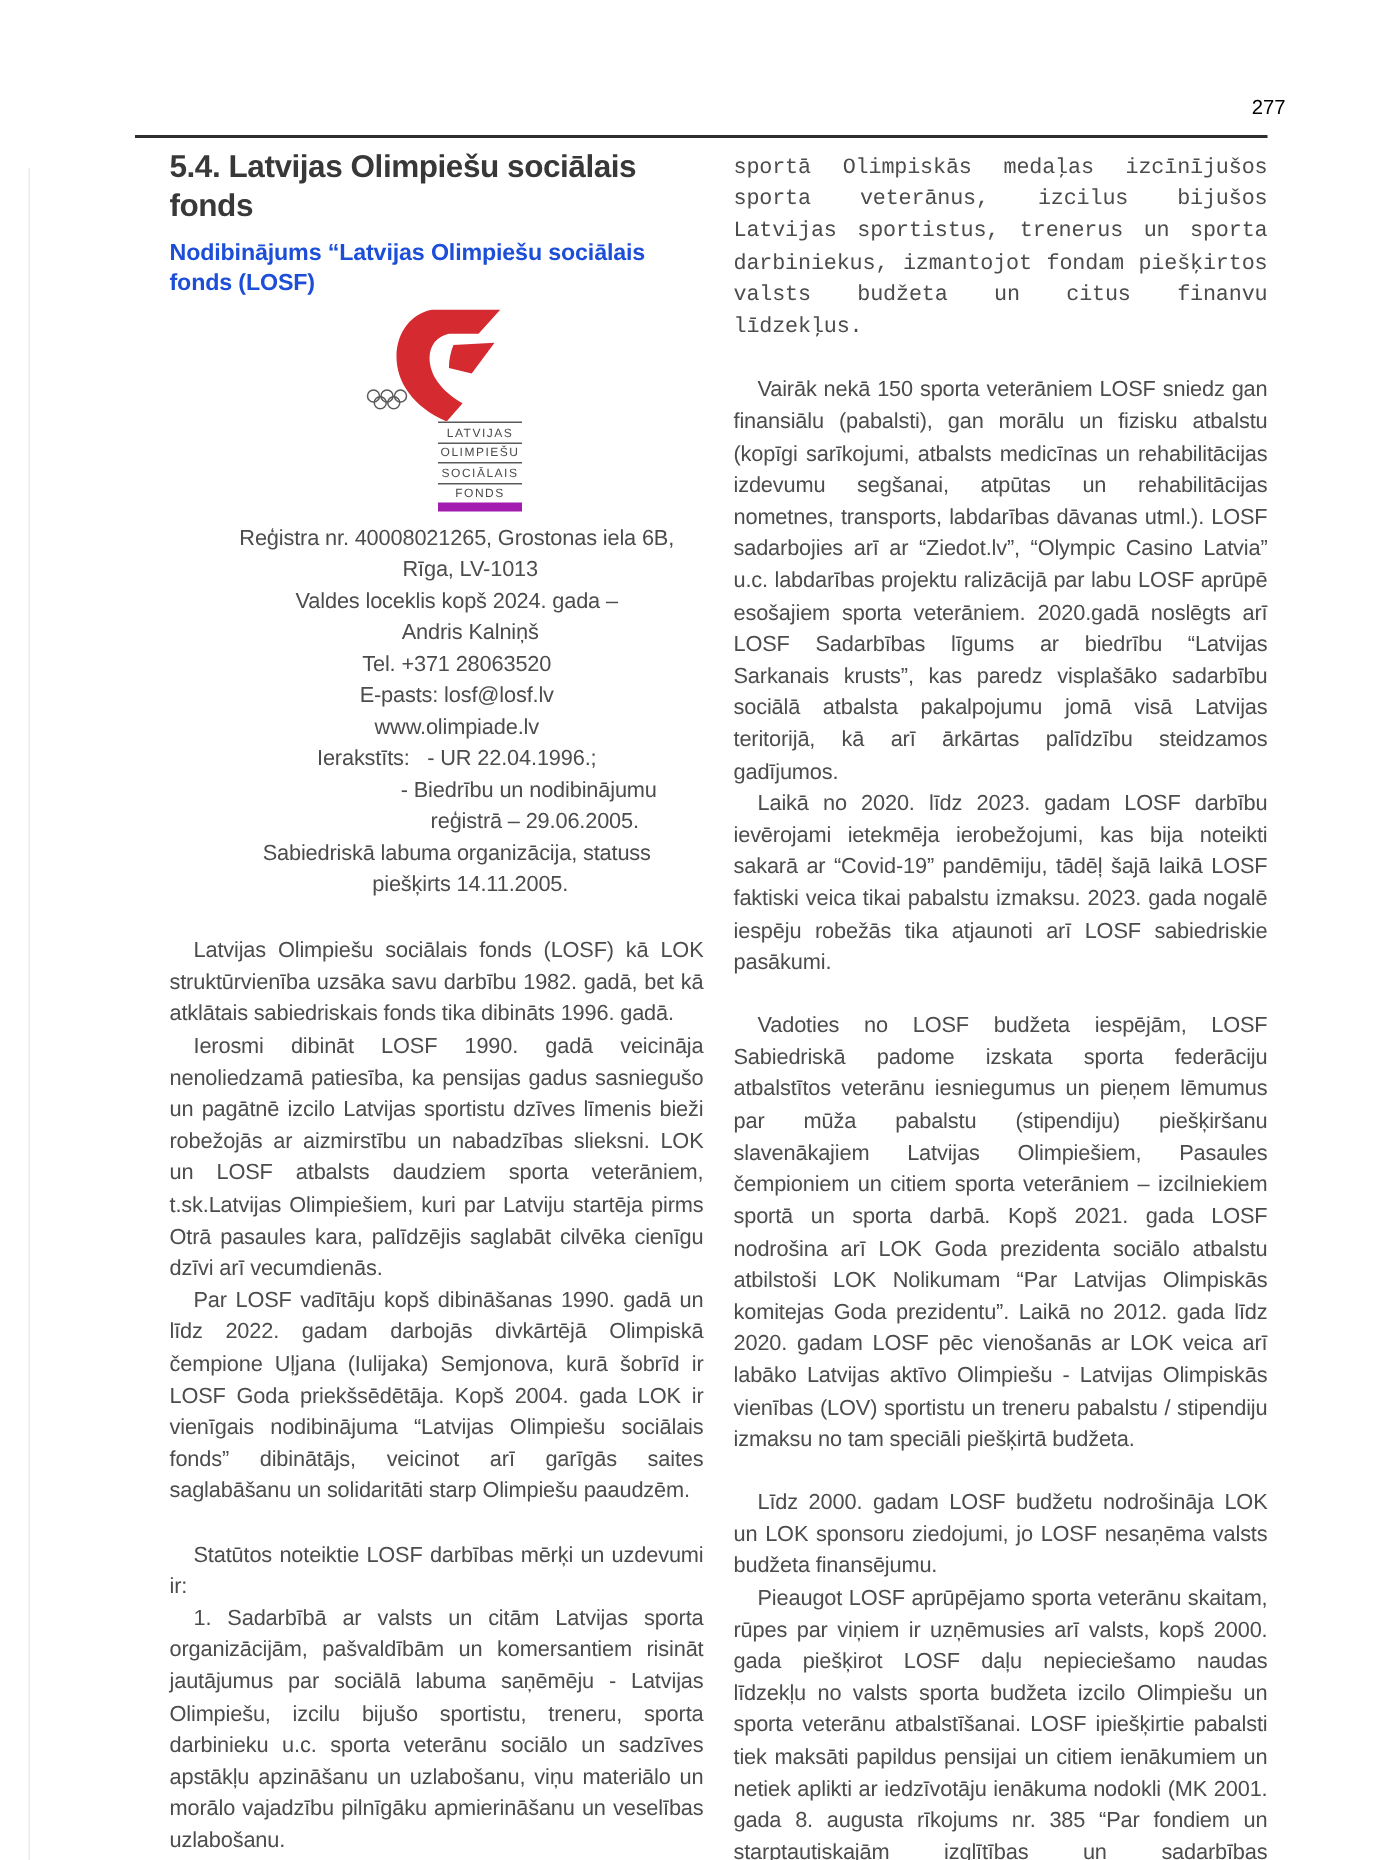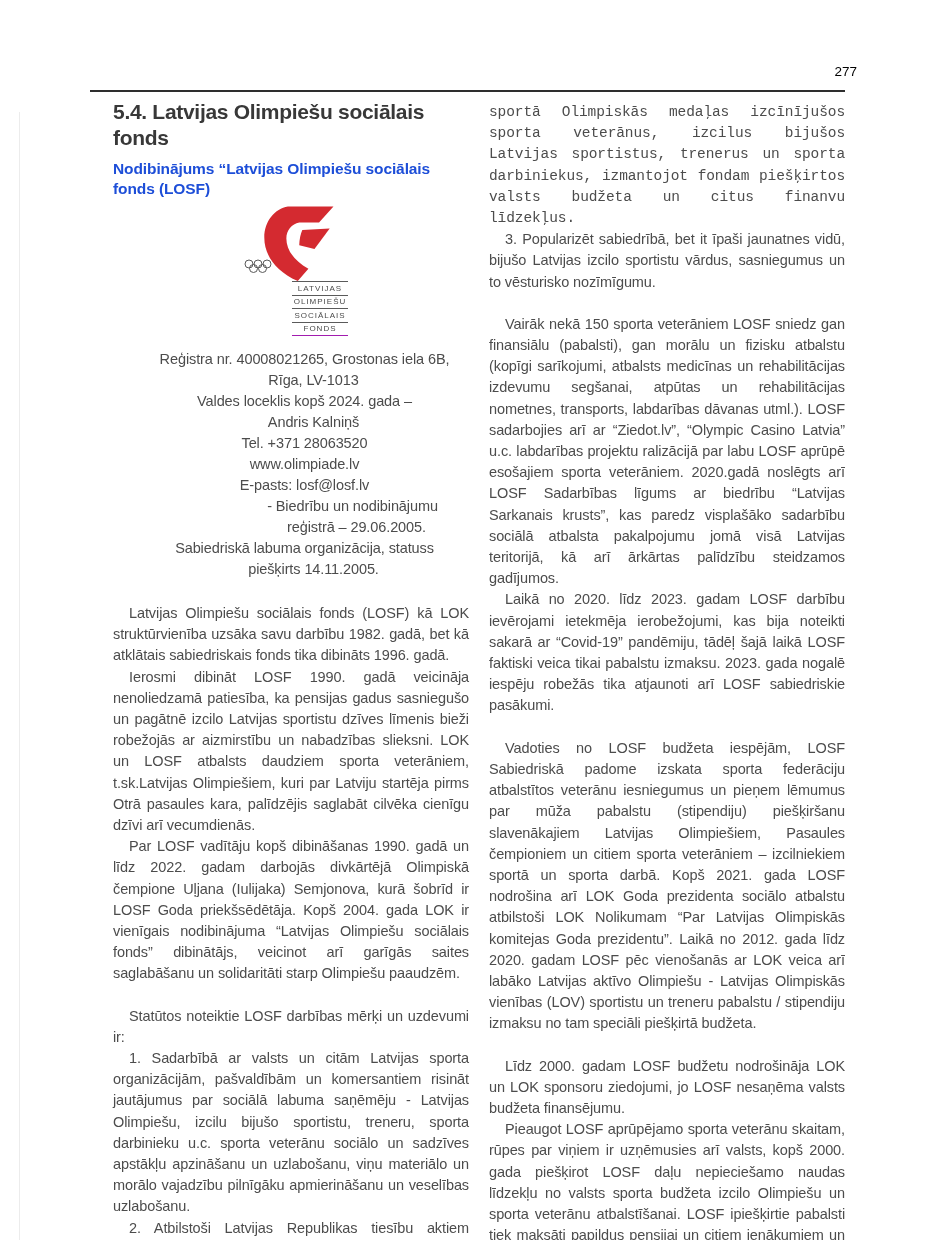--- a/index.html
+++ b/index.html
@@ -19,21 +19,21 @@
 
   
   .logo{position:relative;width:130px;height:130px;margin:6px auto 10px auto;}
   .logo-f{position:absolute;left:32px;top:0;width:78px;height:76px;}
   .logo-rings{position:absolute;left:18px;top:54px;width:28px;height:15px;}
   .logo-words{position:absolute;left:38px;top:76px;width:56px;margin-left:28px;}
   .logo-word{
     border-top:1px solid #5a5a5a;font-size:8px;letter-spacing:1px;color:#4a4a4a;
     text-align:center;padding:2.5px 0 2px 0;line-height:8px;white-space:nowrap;
   }
-  .logo-word:last-child{border-bottom:1px solid #a21caf;}
+  .logo-word:last-child{border-bottom:6px solid #a21caf;}
 
   
   .contact{margin:14px 0 0 27px;font-size:14.5px;line-height:21px;color:#4c4c4c;letter-spacing:-0.1px;}
   .contact-line{white-space:nowrap;text-align:center;}
 
   
   .body-text{margin-top:23px;font-size:14.5px;line-height:21.2px;text-align:justify;color:#4c4c4c;letter-spacing:-0.1px;}
   .col-right .body-text{margin-top:3px;}
   .para{text-indent:16px;}
   .para.noind{text-indent:0;font-family:Liberation Mono, monospace;}
@@ -74,43 +74,43 @@
             <div class="logo-word">FONDS</div>
           </div>
       </div>
 
       <div class="contact">
           <div class="contact-line">Reģistra nr. 40008021265, Grostonas iela 6B,</div>
           <div class="contact-line" style="padding-left: 18px;">Rīga, LV-1013</div>
           <div class="contact-line">Valdes loceklis kopš 2024. gada –</div>
           <div class="contact-line" style="padding-left: 18px;">Andris Kalniņš</div>
           <div class="contact-line">Tel. +371 28063520</div>
+          <div class="contact-line">E-pasts: losf@losf.lv</div>
           <div class="contact-line">www.olimpiade.lv</div>
-          <div class="contact-line">E-pasts: losf@losf.lv</div>
+          <div class="contact-line">Ierakstīts:&nbsp;&nbsp;&nbsp;- UR 22.04.1996.;</div>
           <div class="contact-line" style="padding-left: 96px;">- Biedrību un nodibinājumu</div>
           <div class="contact-line" style="padding-left: 104px;">reģistrā – 29.06.2005.</div>
           <div class="contact-line">Sabiedriskā labuma organizācija, statuss</div>
           <div class="contact-line" style="padding-left: 18px;">piešķirts 14.11.2005.</div>
         </div>
 
       <div class="body-text">
           <div class="para">Latvijas Olimpiešu sociālais fonds (LOSF) kā LOK struktūrvienība uzsāka savu darbību 1982. gadā, bet kā atklātais sabiedriskais fonds tika dibināts 1996. gadā.</div>
           <div class="para">Ierosmi dibināt LOSF 1990. gadā veicināja nenoliedzamā patiesība, ka pensijas gadus sasniegušo un pagātnē izcilo Latvijas sportistu dzīves līmenis bieži robežojās ar aizmirstību un nabadzības slieksni. LOK un LOSF atbalsts daudziem sporta veterāniem, t.sk.Latvijas Olimpiešiem, kuri par Latviju startēja pirms Otrā pasaules kara, palīdzējis saglabāt cilvēka cienīgu dzīvi arī vecumdienās.</div>
           <div class="para">Par LOSF vadītāju kopš dibināšanas 1990. gadā un līdz 2022. gadam darbojās divkārtējā Olimpiskā čempione Uļjana (Iulijaka) Semjonova, kurā šobrīd ir LOSF Goda priekšsēdētāja. Kopš 2004. gada LOK ir vienīgais nodibinājuma “Latvijas Olimpiešu sociālais fonds” dibinātājs, veicinot arī garīgās saites saglabāšanu un solidaritāti starp Olimpiešu paaudzēm.</div>
           <div class="para-spacer"></div>
           <div class="para">Statūtos noteiktie LOSF darbības mērķi un uzdevumi ir:</div>
           <div class="para">1. Sadarbībā ar valsts un citām Latvijas sporta organizācijām, pašvaldībām un komersantiem risināt jautājumus par sociālā labuma saņēmēju - Latvijas Olimpiešu, izcilu bijušo sportistu, treneru, sporta darbinieku u.c. sporta veterānu sociālo un sadzīves apstākļu apzināšanu un uzlabošanu, viņu materiālo un morālo vajadzību pilnīgāku apmierināšanu un veselības uzlabošanu.</div>
           <div class="para">2. Atbilstoši Latvijas Republikas tiesību aktiem nodrošināt ar pabalstiem par mūža ieguldījumu</div>
         </div>
     </div>
 
     <div class="col col-right">
       <div class="body-text">
           <div class="para noind">sportā Olimpiskās medaļas izcīnījušos sporta veterānus, izcilus bijušos Latvijas sportistus, trenerus un sporta darbiniekus, izmantojot fondam piešķirtos valsts budžeta un citus finanvu līdzekļus.</div>
-          <div class="para">3. Popularizēt sabiedrībā, bet it īpaši jaunatnes vidū, bijušo Latvijas izcilo sportistu vārdus, sasniegumus un to vēsturisko nozīmīgumu.</div>
           <div class="para-spacer"></div>
           <div class="para">Vairāk nekā 150 sporta veterāniem LOSF sniedz gan finansiālu (pabalsti), gan morālu un fizisku atbalstu (kopīgi sarīkojumi, atbalsts medicīnas un rehabilitācijas izdevumu segšanai, atpūtas un rehabilitācijas nometnes, transports, labdarības dāvanas utml.). LOSF sadarbojies arī ar “Ziedot.lv”, “Olympic Casino Latvia” u.c. labdarības projektu ralizācijā par labu LOSF aprūpē esošajiem sporta veterāniem. 2020.gadā noslēgts arī LOSF Sadarbības līgums ar biedrību “Latvijas Sarkanais krusts”, kas paredz visplašāko sadarbību sociālā atbalsta pakalpojumu jomā visā Latvijas teritorijā, kā arī ārkārtas palīdzību steidzamos gadījumos.</div>
           <div class="para">Laikā no 2020. līdz 2023. gadam LOSF darbību ievērojami ietekmēja ierobežojumi, kas bija noteikti sakarā ar “Covid-19” pandēmiju, tādēļ šajā laikā LOSF faktiski veica tikai pabalstu izmaksu. 2023. gada nogalē iespēju robežās tika atjaunoti arī LOSF sabiedriskie pasākumi.</div>
           <div class="para-spacer"></div>
           <div class="para">Vadoties no LOSF budžeta iespējām, LOSF Sabiedriskā padome izskata sporta federāciju atbalstītos veterānu iesniegumus un pieņem lēmumus par mūža pabalstu (stipendiju) piešķiršanu slavenākajiem Latvijas Olimpiešiem, Pasaules čempioniem un citiem sporta veterāniem – izcilniekiem sportā un sporta darbā. Kopš 2021. gada LOSF nodrošina arī LOK Goda prezidenta sociālo atbalstu atbilstoši LOK Nolikumam “Par Latvijas Olimpiskās komitejas Goda prezidentu”. Laikā no 2012. gada līdz 2020. gadam LOSF pēc vienošanās ar LOK veica arī labāko Latvijas aktīvo Olimpiešu - Latvijas Olimpiskās vienības (LOV) sportistu un treneru pabalstu / stipendiju izmaksu no tam speciāli piešķirtā budžeta.</div>
           <div class="para-spacer"></div>
           <div class="para">Līdz 2000. gadam LOSF budžetu nodrošināja LOK un LOK sponsoru ziedojumi, jo LOSF nesaņēma valsts budžeta finansējumu.</div>
           <div class="para">Pieaugot LOSF aprūpējamo sporta veterānu skaitam, rūpes par viņiem ir uzņēmusies arī valsts, kopš 2000. gada piešķirot LOSF daļu nepieciešamo naudas līdzekļu no valsts sporta budžeta izcilo Olimpiešu un sporta veterānu atbalstīšanai. LOSF ipiešķirtie pabalsti tiek maksāti papildus pensijai un citiem ienākumiem un netiek aplikti ar iedzīvotāju ienākuma nodokli (MK 2001. gada 8. augusta rīkojums nr. 385 “Par fondiem un starptautiskajām izglītības un sadarbības programmām”).</div>
         </div>
     </div>

